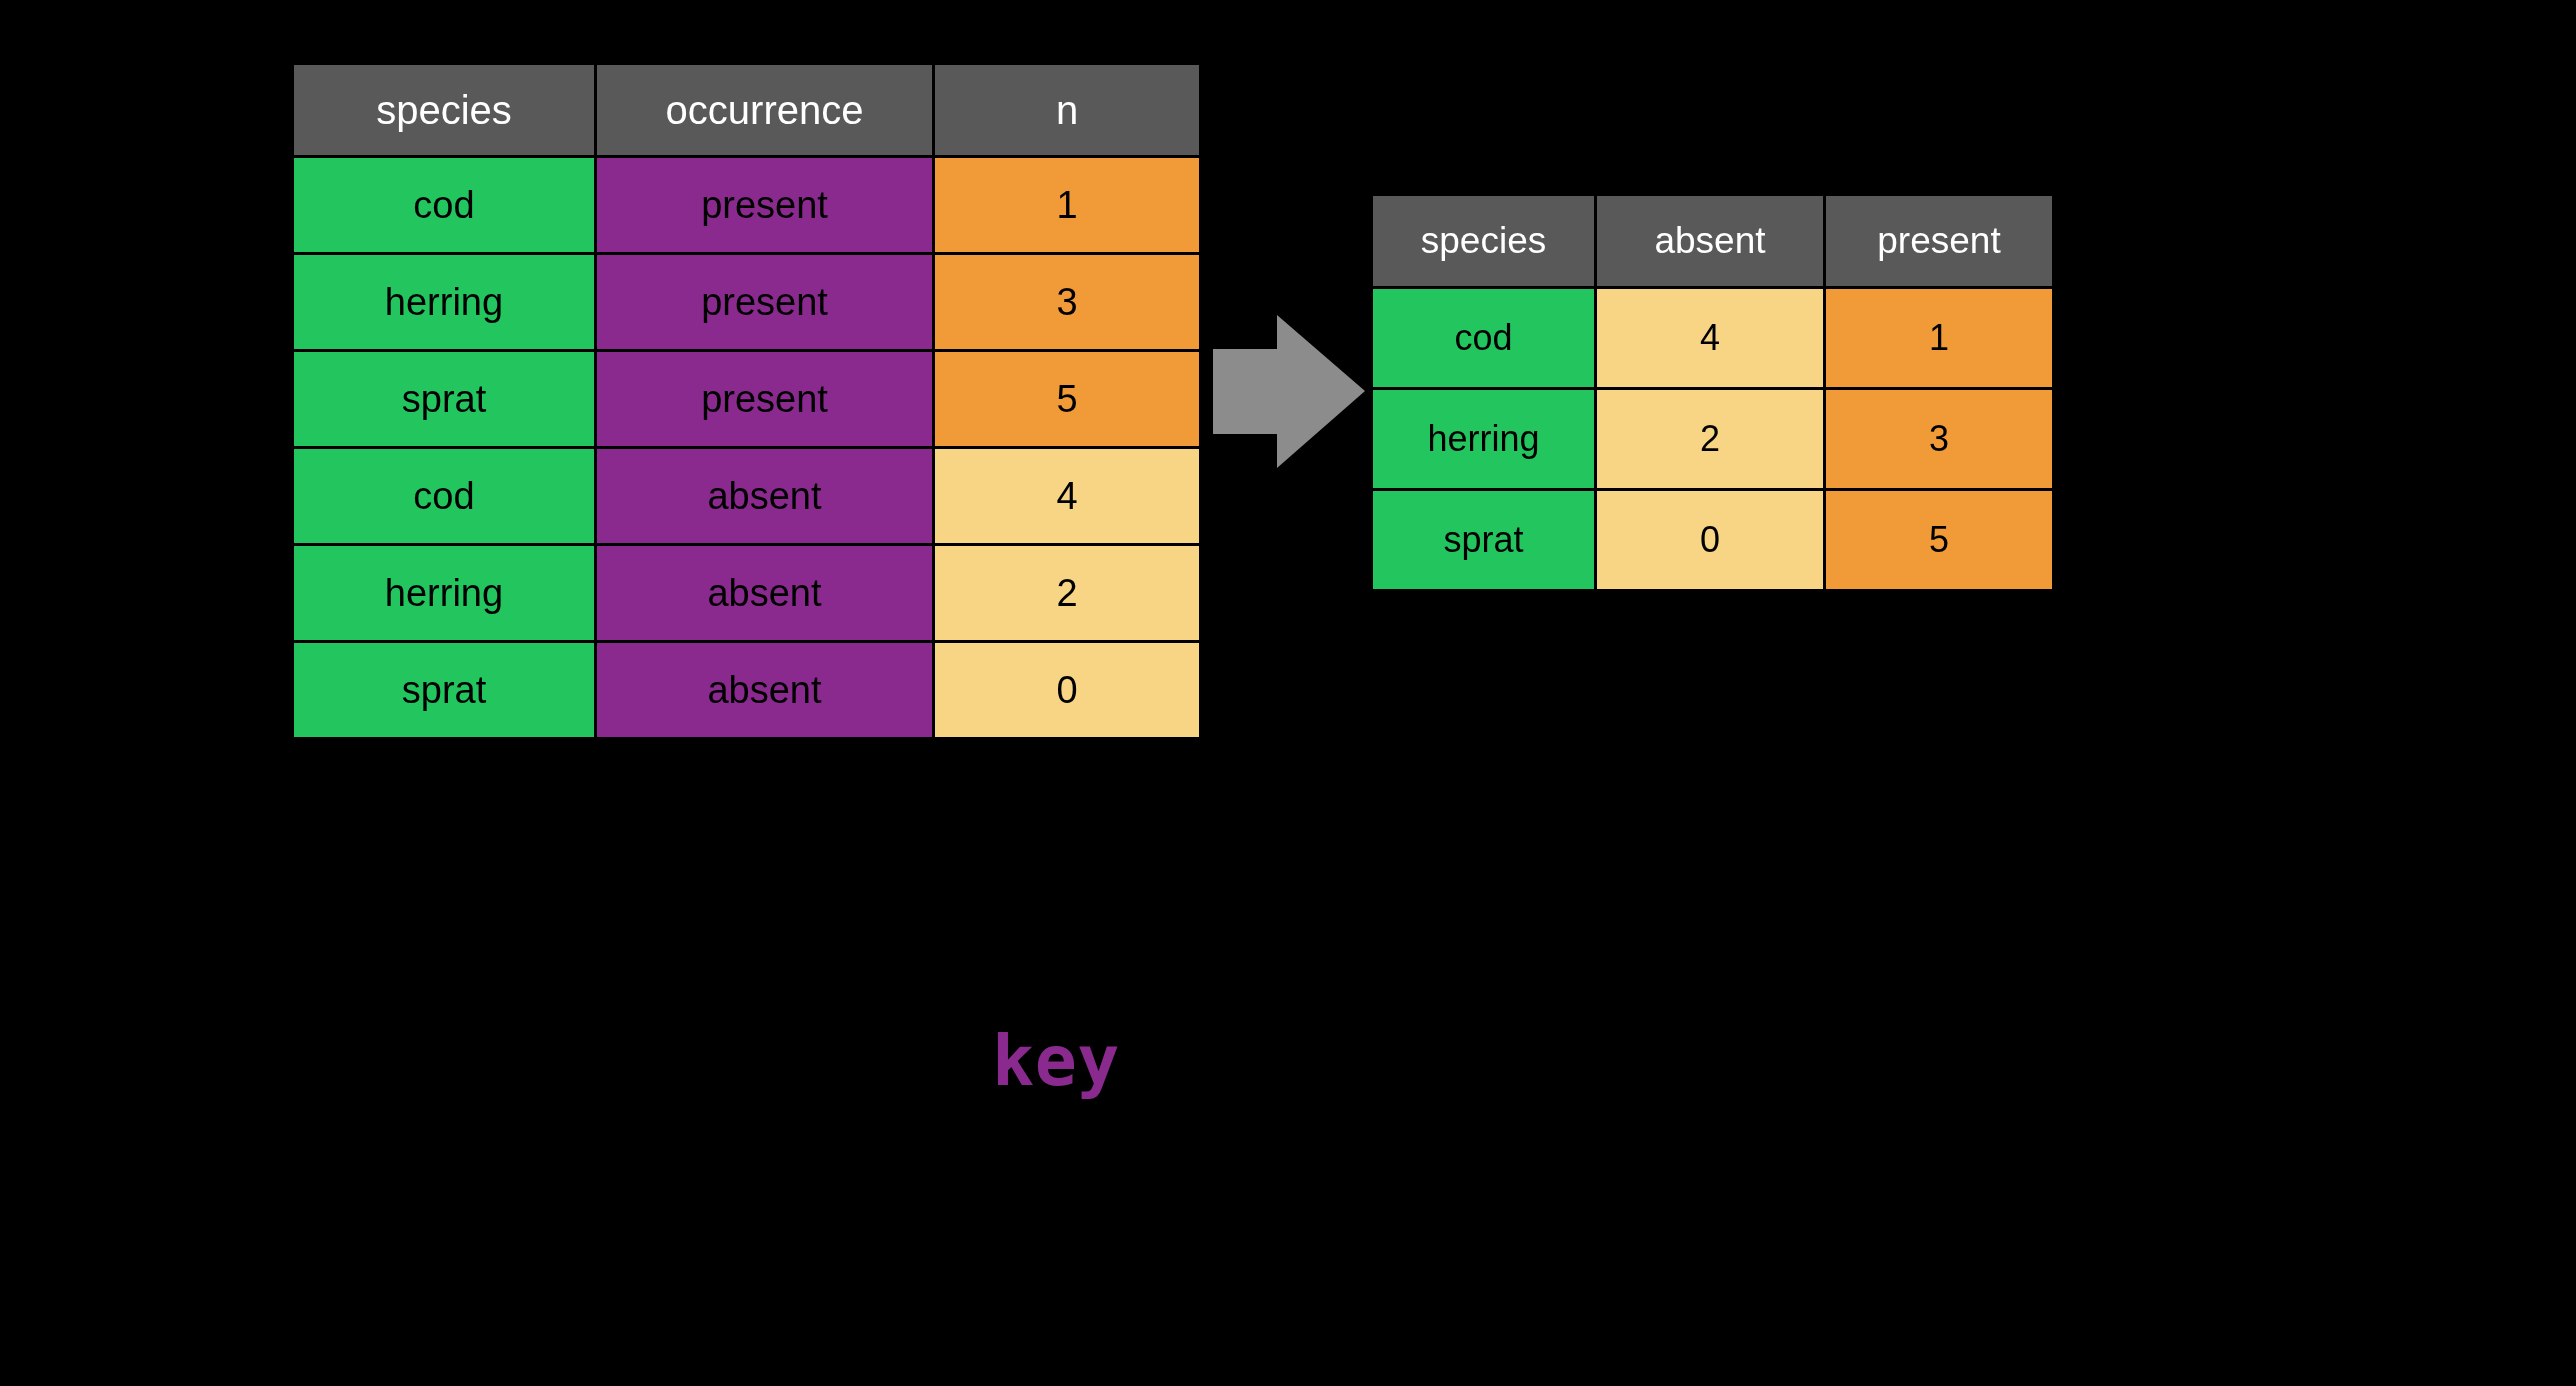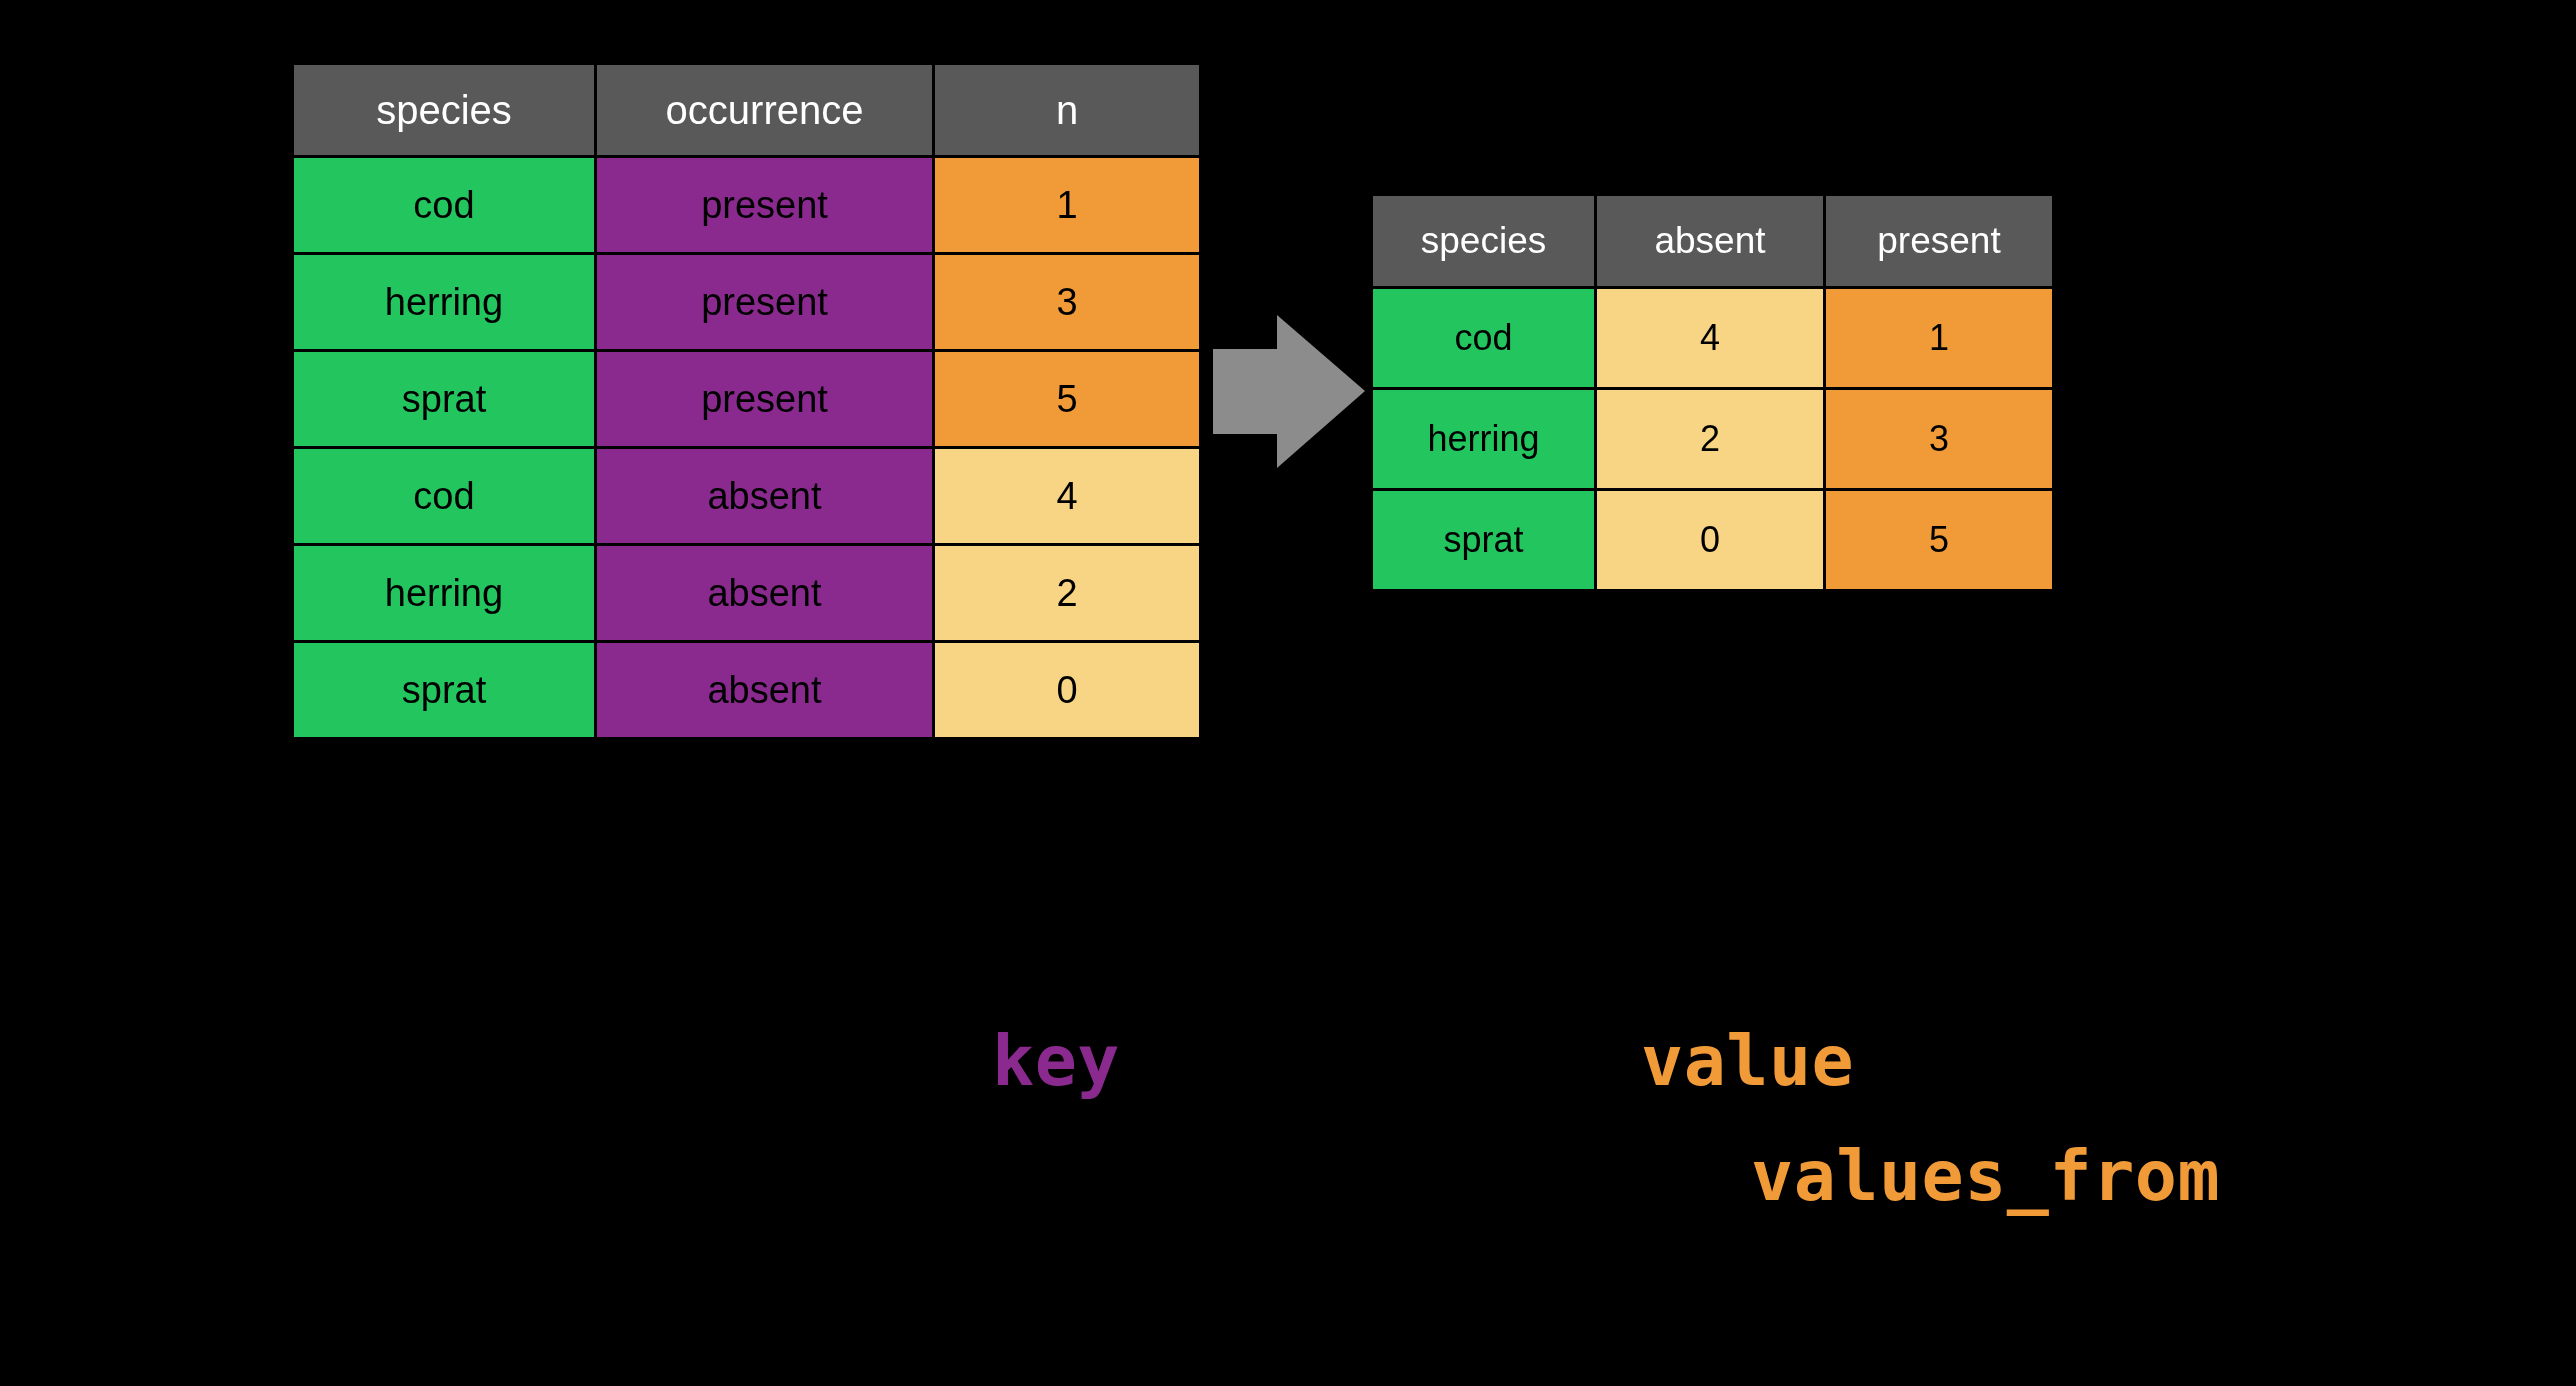--- a/index.html
+++ b/index.html
@@ -190,19 +190,17 @@
       <tr>
         <td class="c-gray">sprat</td>
         <td class="c-yellow">0</td>
         <td class="c-orange">5</td>
       </tr>
     </tbody>
   </table>
 
   <div class="anno anno-purple" id="anno-key">key</div>
 
-  <div class="anno anno-orange" id="anno-value">value</div>
-
-
-  <div class="anno anno-orange" id="anno-values-from">values_from</div>
+
+
 
 </div>
 
 
 </body></html>

